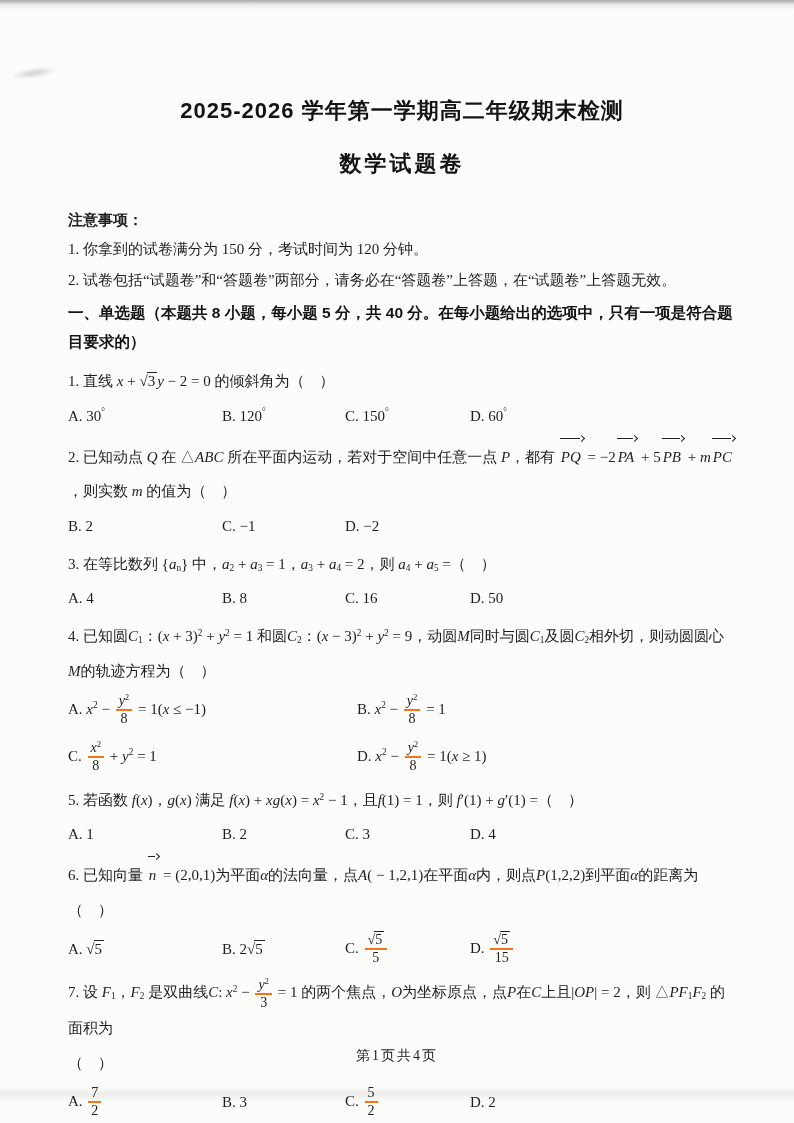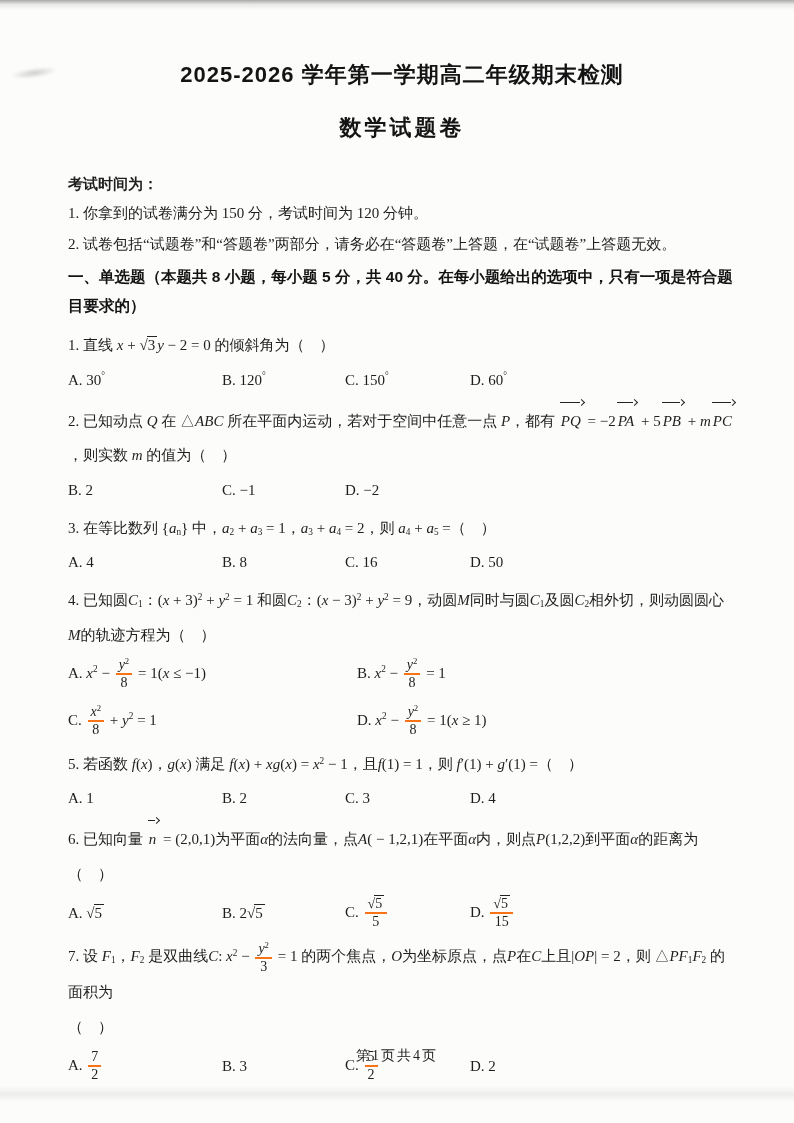--- a/index.html
+++ b/index.html
@@ -12,21 +12,21 @@
   }
   
   .edge-top { position:absolute; top:0; left:0; width:794px; height:10px;
     background:linear-gradient(180deg, rgba(70,70,70,.45), rgba(120,120,120,.15) 45%, rgba(255,255,255,0)); }
   .edge-bottom { position:absolute; top:1086px; left:0; width:794px; height:16px;
     background:linear-gradient(180deg, rgba(0,0,0,0), rgba(0,0,0,.06) 50%, rgba(0,0,0,0)); }
   .smudge { position:absolute; top:68px; left:10px; width:48px; height:10px;
     background:radial-gradient(ellipse at center, rgba(60,60,60,.25), rgba(0,0,0,0) 70%);
     transform:rotate(-8deg); filter:blur(1px); }
 
-  .page { position:relative; padding:60px 58px 0 68px; }
+  .page { position:relative; padding:96px 58px 0 68px; }
 
   .title1, .title2 {
     text-align:center; font-family:"Liberation Sans", sans-serif;
     font-weight:bold; font-size:22px; color:#141414; letter-spacing:1px;
   }
   .title1 { margin:0 0 23px 0; }
   .title2 { margin:0 0 27px 0; letter-spacing:3px; }
 
   .notice-head { font-weight:bold; line-height:1.9; }
   .notice-item { line-height:1.9; margin-bottom:3px; }
@@ -65,21 +65,21 @@
 <body>
 
 <div class="edge-top"></div>
 <div class="smudge"></div>
 
 <div class="page">
 
   <div class="title1">2025-2026 学年第一学期高二年级期末检测</div>
   <div class="title2">数学试题卷</div>
 
-  <div class="notice-head">考试时间为：</div>
+  <div class="notice-head">注意事项：</div>
   <div class="notice-item">1. 你拿到的试卷满分为 150 分，考试时间为 120 分钟。</div>
   <div class="notice-item">2. 试卷包括“试题卷”和“答题卷”两部分，请务必在“答题卷”上答题，在“试题卷”上答题无效。</div>
 
   <div class="section-head">一、单选题（本题共 8 小题，每小题 5 分，共 40 分。在每小题给出的选项中，只有一项是符合题目要求的）</div>
 
   <div class="question">
     <div class="stem">1. 直线 <i>x</i> + <span class="sqrt">√<span class="ol">3</span></span><i>y</i> − 2 = 0 的倾斜角为（　）</div>
     <div class="opts">
       <span class="opt">A. 30<span class="dg">°</span></span>
       <span class="opt">B. 120<span class="dg">°</span></span>

